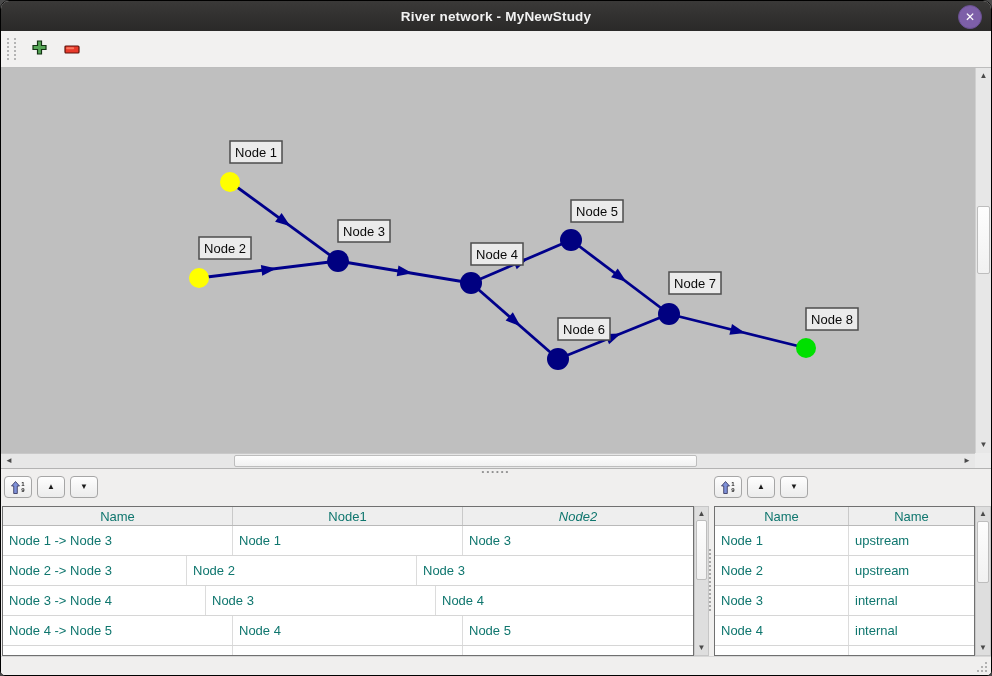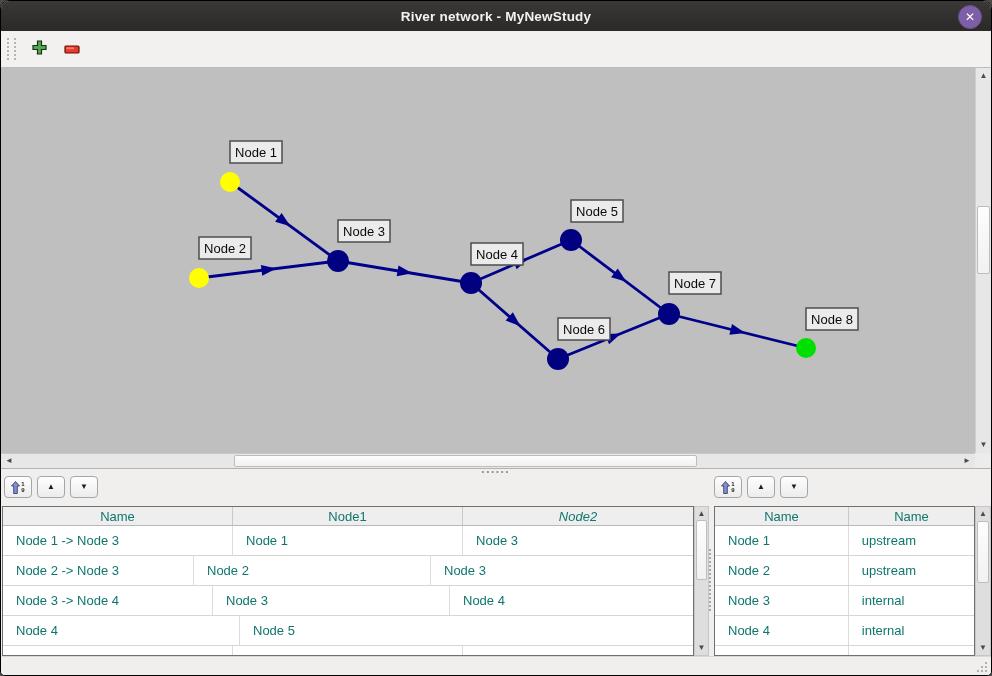--- a/index.html
+++ b/index.html
@@ -39,21 +39,21 @@
   .tri{font-size:8px;color:#1c1c1c;line-height:1;}
   .sorticon{display:flex;align-items:center;}
   .sortdigits{display:flex;flex-direction:column;font-size:6px;line-height:6px;color:#222;margin-left:1px;font-weight:bold;}
   
   .table-frame{position:absolute;background:#fff;border:1px solid #707070;box-sizing:border-box;overflow:hidden;font-size:13px;color:#0f766e;}
   .t-header{display:flex;height:19px;background:#eeeeee;border-bottom:1px solid #b9b9b9;box-sizing:border-box;}
   .t-hcell{box-sizing:border-box;border-right:1px solid #c9c9c9;display:flex;align-items:center;justify-content:center;font-size:13px;}
   .t-hcell.last{border-right:none;}
   .t-row{display:flex;height:30px;box-sizing:border-box;border-bottom:1px solid #d6d6d6;background:#fff;}
   .t-row.empty{border-bottom:none;height:12px;}
-  .t-cell{box-sizing:border-box;border-right:1px solid #dcdcdc;padding-left:6px;line-height:29px;white-space:nowrap;overflow:hidden;margin-left:7px;}
+  .t-cell{box-sizing:border-box;border-right:1px solid #dcdcdc;padding-left:6px;line-height:29px;white-space:nowrap;overflow:hidden;}
   .t-cell.last{border-right:none;}
   .tbl-vscroll{position:absolute;background:#dedede;border:1px solid #c6c6c6;box-sizing:border-box;}
   .inter-dots{position:absolute;left:708px;top:548px;height:62px;width:3px;border-left:2px dotted #a8a8a8;}
   
   .statusbar{position:absolute;left:0;top:655px;width:990px;height:19px;background:#f0efee;border-top:1px solid #d8d8d8;}
   .resize-grip{position:absolute;right:4px;bottom:4px;width:10px;height:10px;}
   .resize-grip i{position:absolute;width:2px;height:2px;background:#9c9c9c;border-radius:50%;}
 </style>
 </head>
 <body>
@@ -219,20 +219,21 @@
         <div class="t-cell" style="width: 184px;">Node 2 -&gt; Node 3</div>
         <div class="t-cell" style="width: 230px;">Node 2</div>
         <div class="t-cell last" style="width: 230px;">Node 3</div>
       </div>
       <div class="t-row">
         <div class="t-cell" style="width: 203px;">Node 3 -&gt; Node 4</div>
         <div class="t-cell" style="width: 230px;">Node 3</div>
         <div class="t-cell last" style="width: 230px;">Node 4</div>
       </div>
       <div class="t-row">
+        <div class="t-cell" style="width: 230px;">Node 4 -&gt; Node 5</div>
         <div class="t-cell" style="width: 230px;">Node 4</div>
         <div class="t-cell last" style="width: 230px;">Node 5</div>
       </div>
       <div class="t-row empty">
         <div class="t-cell" style="width: 230px;"></div>
         <div class="t-cell" style="width: 230px;"></div>
         <div class="t-cell last" style="width: 230px;"></div>
       </div>
     </div>
   <div class="tbl-vscroll" style="left:693px;top:505px;width:15px;height:150px;">

